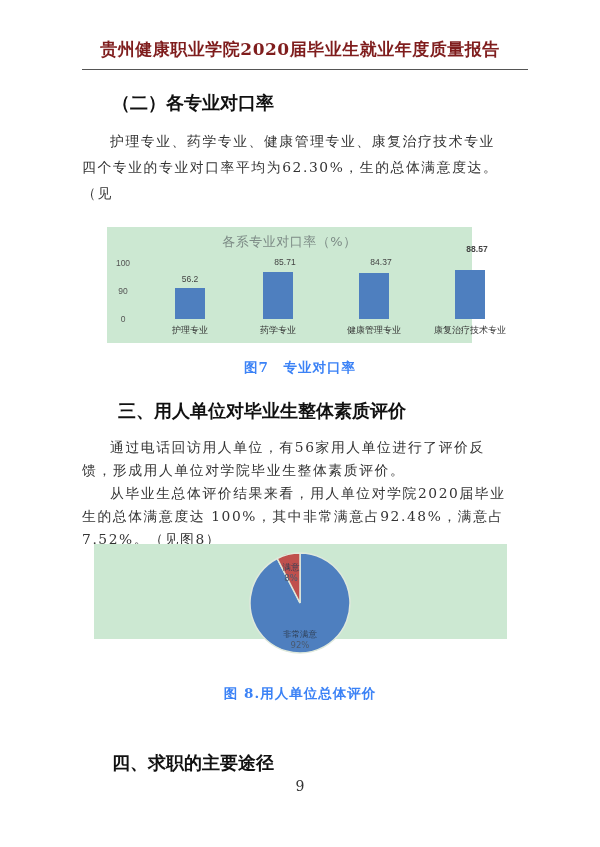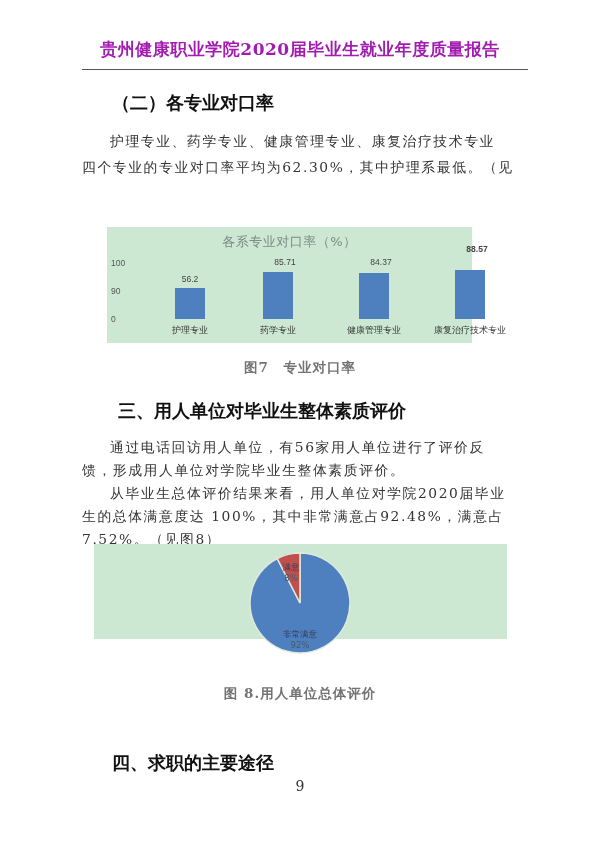--- a/index.html
+++ b/index.html
@@ -2,47 +2,47 @@
 <html><head>
   <meta charset="utf-8">
   <style>
     * { margin: 0; padding: 0; box-sizing: border-box; }
     html, body { width: 600px; height: 847px; background: #ffffff; overflow: hidden; }
     body { position: relative; font-family: "DejaVu Serif", "Liberation Serif", serif; color: #222; }
 
     .header-title {
       position: absolute; left: 0; width: 600px; top: 38px;
       text-align: center; font-size: 17px; font-weight: bold; letter-spacing: 0.5px;
-      font-family: "DejaVu Serif", serif; color: #a21caf;
+      font-family: "DejaVu Serif", serif; color: #7f1d1d;
     }
     .header-rule {
       position: absolute; left: 82px; width: 446px; top: 69px; height: 1px; background: #555;
     }
 
     .h2 { position: absolute; font-weight: bold; font-size: 18px; color: #111; font-family: "DejaVu Sans", sans-serif; }
     .para {
       position: absolute; left: 82px; width: 440px; font-size: 13.8px; line-height: 26px;
       letter-spacing: 1.6px; color: #333; font-family: "DejaVu Serif", serif;
     }
     .para.tight { line-height: 23px; }
     .indent { text-indent: 28px; }
 
-    .caption { position: absolute; left: 0; width: 600px; text-align: center; font-size: 13.5px; font-weight: bold; color: #737373; letter-spacing: 1px; }
+    .caption { position: absolute; left: 0; width: 600px; text-align: center; font-size: 13.5px; font-weight: bold; color: #3b82f6; letter-spacing: 1px; }
 
     
     .chart-box {
       position: absolute; left: 107px; top: 227px; width: 365px; height: 116px;
       background: #cce8d2;
     }
     .chart-title {
       position: absolute; left: 0; width: 100%; top: 6px; text-align: center;
       font-size: 13px; color: #7d8b86; font-family: "DejaVu Sans", sans-serif; letter-spacing: 0.5px;
     }
     .ytick {
-      position: absolute; left: 4px; width: 24px; text-align: left; font-size: 8.5px; color: #555;
+      position: absolute; left: 4px; width: 24px; text-align: center; font-size: 8.5px; color: #555;
       font-family: "Liberation Sans", sans-serif;
     }
     .bar { position: absolute; width: 30px; background: #4e7fbf; }
     .bar-label {
       position: absolute; width: 60px; text-align: center; font-size: 8.5px; color: #444;
       font-family: "Liberation Sans", sans-serif;
     }
     .cat-label {
       position: absolute; width: 110px; text-align: center; font-size: 9px; color: #333;
       font-family: "DejaVu Sans", sans-serif; top: 97px;
@@ -65,21 +65,21 @@
 </head>
 <body>
 
 <div class="header-title">贵州健康职业学院2020届毕业生就业年度质量报告</div>
 <div class="header-rule"></div>
 
 <div class="h2" style="left:112px; top:91px;">（二）各专业对口率</div>
 
 <div class="para" style="top:128px;">
   <div class="indent">护理专业、药学专业、健康管理专业、康复治疗技术专业</div>
-  <div>四个专业的专业对口率平均为62.30%，其中护理系最低。（见</div>
+  <div>四个专业的专业对口率平均为62.30%，生的总体满意度达。（见</div>
 </div>
 
 <div class="chart-box">
   <div class="chart-title">各系专业对口率（%）</div>
 
   <div class="ytick" style="top:31px;">100</div>
   <div class="ytick" style="top:59px;">90</div>
   <div class="ytick" style="top:87px;">0</div>
 
   <div class="bar-label" style="left:53px; top:47px;">56.2</div>

